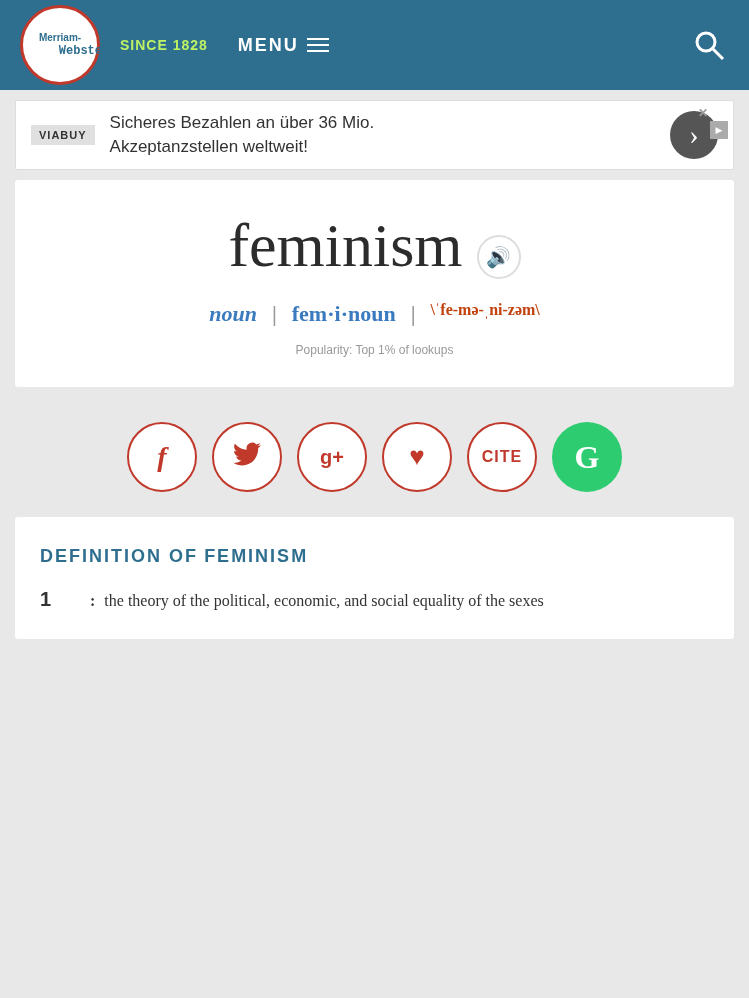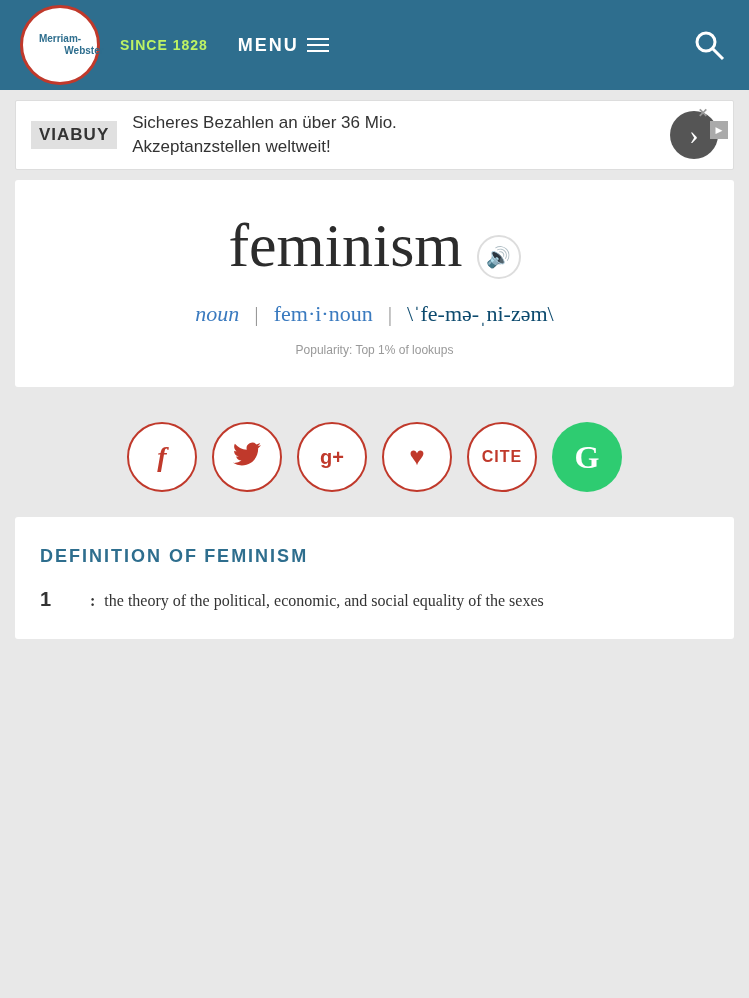--- a/index.html
+++ b/index.html
@@ -33,22 +33,22 @@
       padding: 5px;
     }
     .logo-text-top {
       font-size: 10px;
       font-family: Arial, sans-serif;
       color: #2e6e8e;
       font-weight: bold;
       line-height: 1.2;
     }
     .logo-text-bottom {
-      font-size: 10px;
-      font-family: Liberation Sans, sans-serif;
+      font-size: 12px;
+      font-family: Liberation Mono, monospace;
       color: #2e6e8e;
       font-weight: bold;
       line-height: 1.2;
       margin-left: 48px;
     }
     .header-since {
       color: #bef264;
       font-family: Arial, sans-serif;
       font-size: 14px;
       font-weight: bold;
@@ -103,21 +103,21 @@
       margin: 10px 15px;
       border: 1px solid #ddd;
       display: flex;
       align-items: center;
       padding: 10px 15px;
       position: relative;
       border-radius: 2px;
     }
     .ad-viabuy {
       font-family: Arial, sans-serif;
-      font-size: 17px;
+      font-size: 11px;
       font-weight: bold;
       color: #333;
       letter-spacing: 1px;
       margin-right: 15px;
       background: #e0e0e0;
       padding: 4px 8px;
     }
     .ad-text {
       font-family: Arial, sans-serif;
       font-size: 17px;
@@ -198,39 +198,40 @@
       vertical-align: middle;
       margin-bottom: 10px;
     }
     .word-pos-line {
       display: flex;
       align-items: flex-start;
       justify-content: center;
       gap: 15px;
       margin-top: 12px;
       flex-wrap: wrap;
+      font-weight: bold;
     }
     .word-pos {
       font-style: italic;
       color: #3a7abf;
       font-size: 22px;
       font-family: Georgia, serif;
     }
     .word-divider {
       color: #999;
       font-size: 22px;
     }
     .word-syllables {
       color: #3a7abf;
       font-size: 22px;
       font-family: Georgia, serif;
     }
     .word-pronunciation {
-      color: #0c4a6e;
-      font-size: 22px;
+      color: #c2410c;
+      font-size: 16px;
       font-family: Georgia, serif;
     }
     .popularity {
       margin-top: 16px;
       color: #999;
       font-family: Arial, sans-serif;
       font-size: 12px;
     }
 
     

